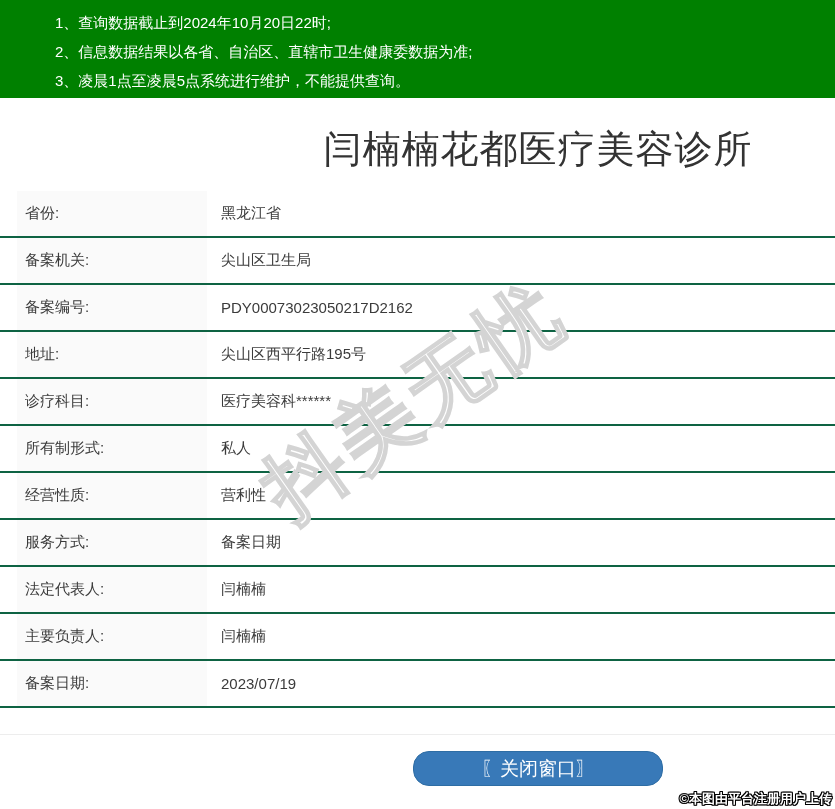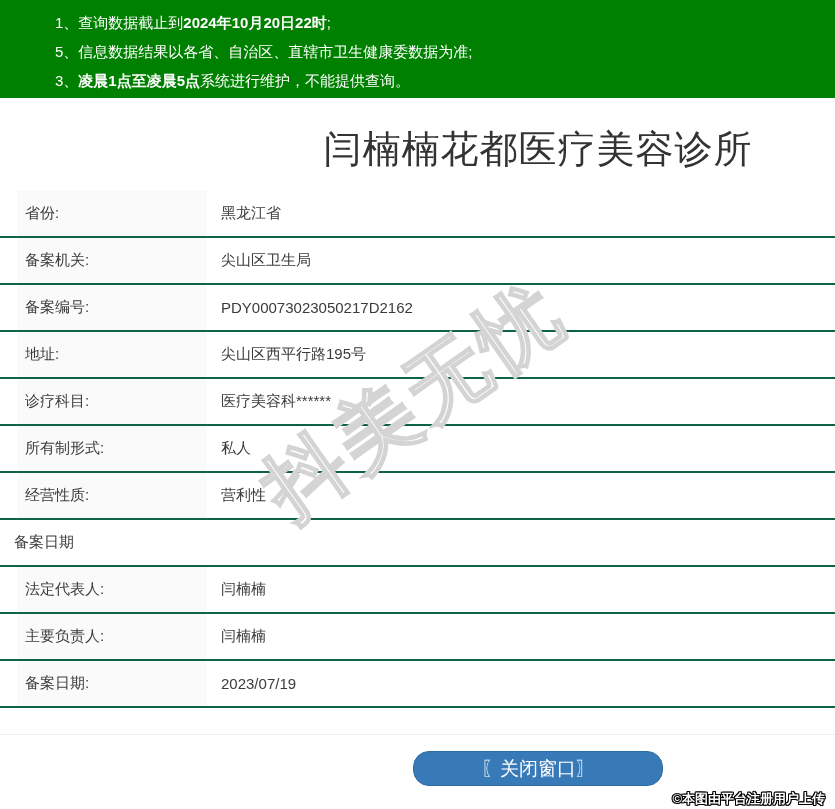--- a/index.html
+++ b/index.html
@@ -14,21 +14,21 @@
   }
   *{margin:0;padding:0;box-sizing:border-box;}
   html,body{font-family:"Liberation Sans","DejaVu Sans",sans-serif;}
   body{width:835px;height:809px;overflow:hidden;position:relative;background:#fff;}
 
   .banner{
     width:835px;height:98px;background:var(--banner-green);
     color:#fff;padding:8px 0 0 55px;font-size:15px;
   }
   .banner .notice-line{line-height:29px;white-space:nowrap;}
-  .banner .bold{font-weight:700;}
+  .banner .bold{font-weight:400;}
 
   .content{width:1076px;}
 
   .title-wrap{
     height:93px;display:flex;align-items:center;justify-content:center;
     padding-top:10px;
   }
   .title{
     font-size:38px;color:#333;font-weight:400;letter-spacing:1px;white-space:nowrap;
   }
@@ -56,31 +56,31 @@
 
   .watermark{
     position:absolute;left:415px;top:402px;
     transform:translate(-50%,-50%) rotate(-35deg);
     font-size:80px;letter-spacing:6px;white-space:nowrap;
     color:#fff;-webkit-text-stroke:2px var(--wm-stroke);
     pointer-events:none;z-index:5;font-weight:700;
   }
 
   .credit{
-    position:absolute;right:10px;bottom:1px;z-index:6;
+    position:absolute;right:3px;bottom:1px;z-index:6;
     font-size:13px;font-weight:700;color:#fff;white-space:nowrap;
     text-shadow:-1px -1px 0 #000,1px -1px 0 #000,-1px 1px 0 #000,1px 1px 0 #000,0 1px 0 #000,0 -1px 0 #000,1px 0 0 #000,-1px 0 0 #000;
   }
 </style>
 </head>
 <body>
 
 <div class="banner">
   <div class="notice-line"><span>1、查询数据截止到</span><span class="bold">2024年10月20日22时</span><span>;</span></div>
-  <div class="notice-line"><span>5、信息数据结果以各省、自治区、直辖市卫生健康委数据为准;</span><span class="bold"></span><span></span></div>
+  <div class="notice-line"><span>2、信息数据结果以各省、自治区、直辖市卫生健康委数据为准;</span><span class="bold"></span><span></span></div>
   <div class="notice-line"><span>3、</span><span class="bold">凌晨1点至凌晨5点</span><span>系统进行维护，不能提供查询。</span></div>
 </div>
 
 <div class="content">
 
   <div class="title-wrap">
     <div class="title">闫楠楠花都医疗美容诊所</div>
   </div>
 
   <div class="info-table">
@@ -106,20 +106,21 @@
     </div>
     <div class="row">
       <div class="label">所有制形式:</div>
       <div class="value">私人</div>
     </div>
     <div class="row">
       <div class="label">经营性质:</div>
       <div class="value">营利性</div>
     </div>
     <div class="row">
+      <div class="label">服务方式:</div>
       <div class="value">备案日期</div>
     </div>
     <div class="row">
       <div class="label">法定代表人:</div>
       <div class="value">闫楠楠</div>
     </div>
     <div class="row">
       <div class="label">主要负责人:</div>
       <div class="value">闫楠楠</div>
     </div>

